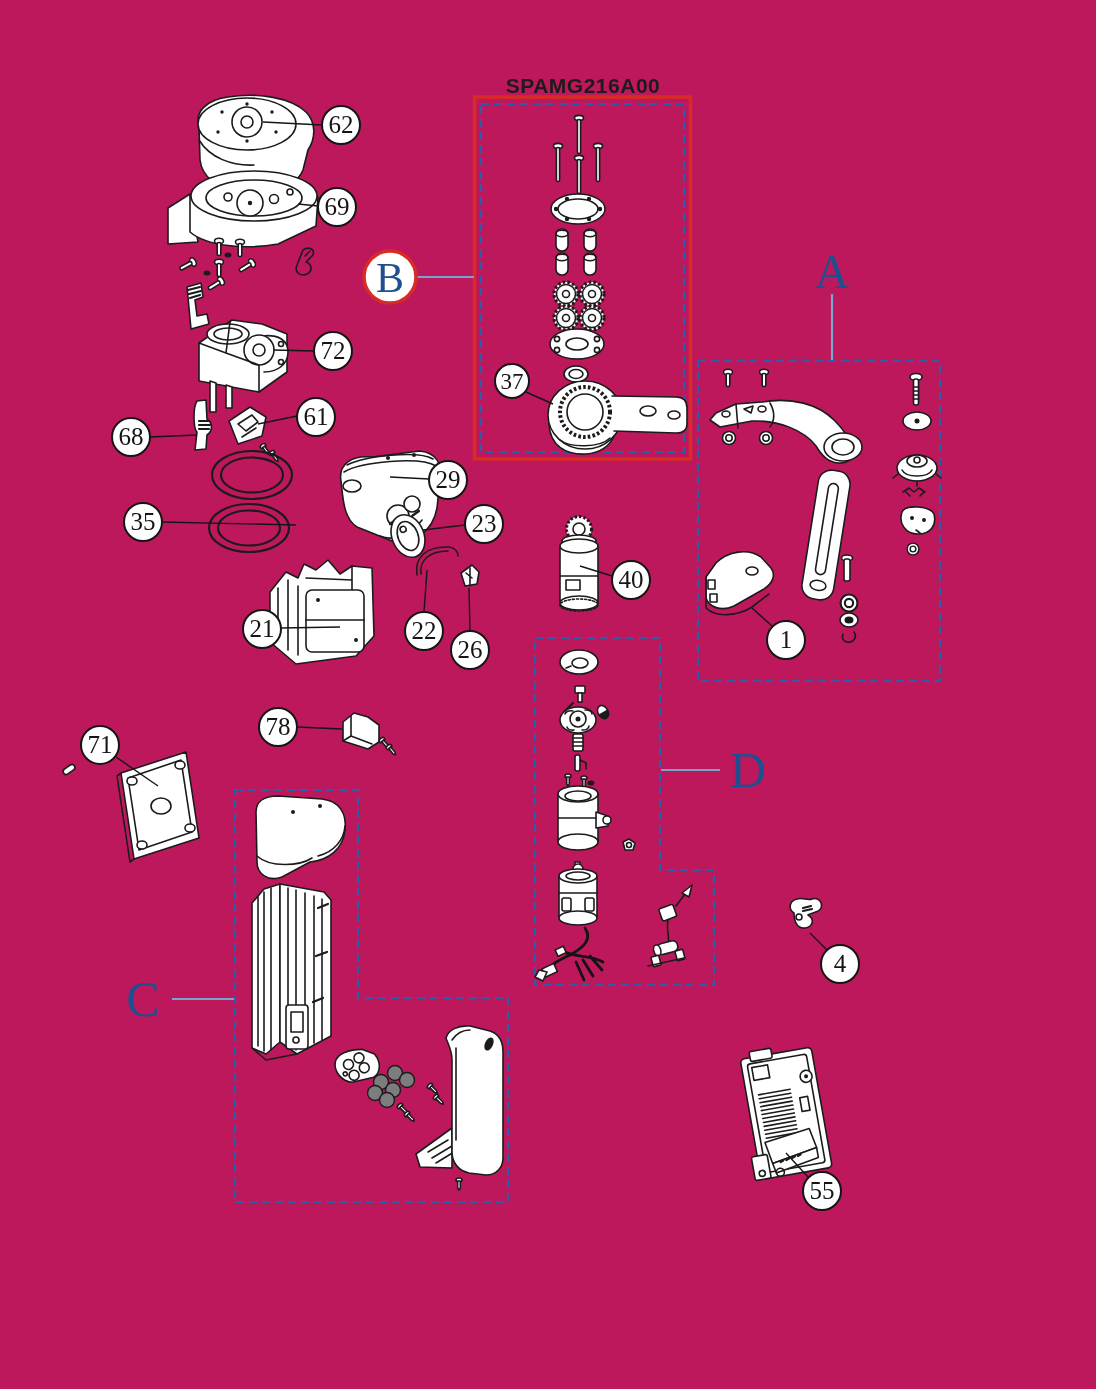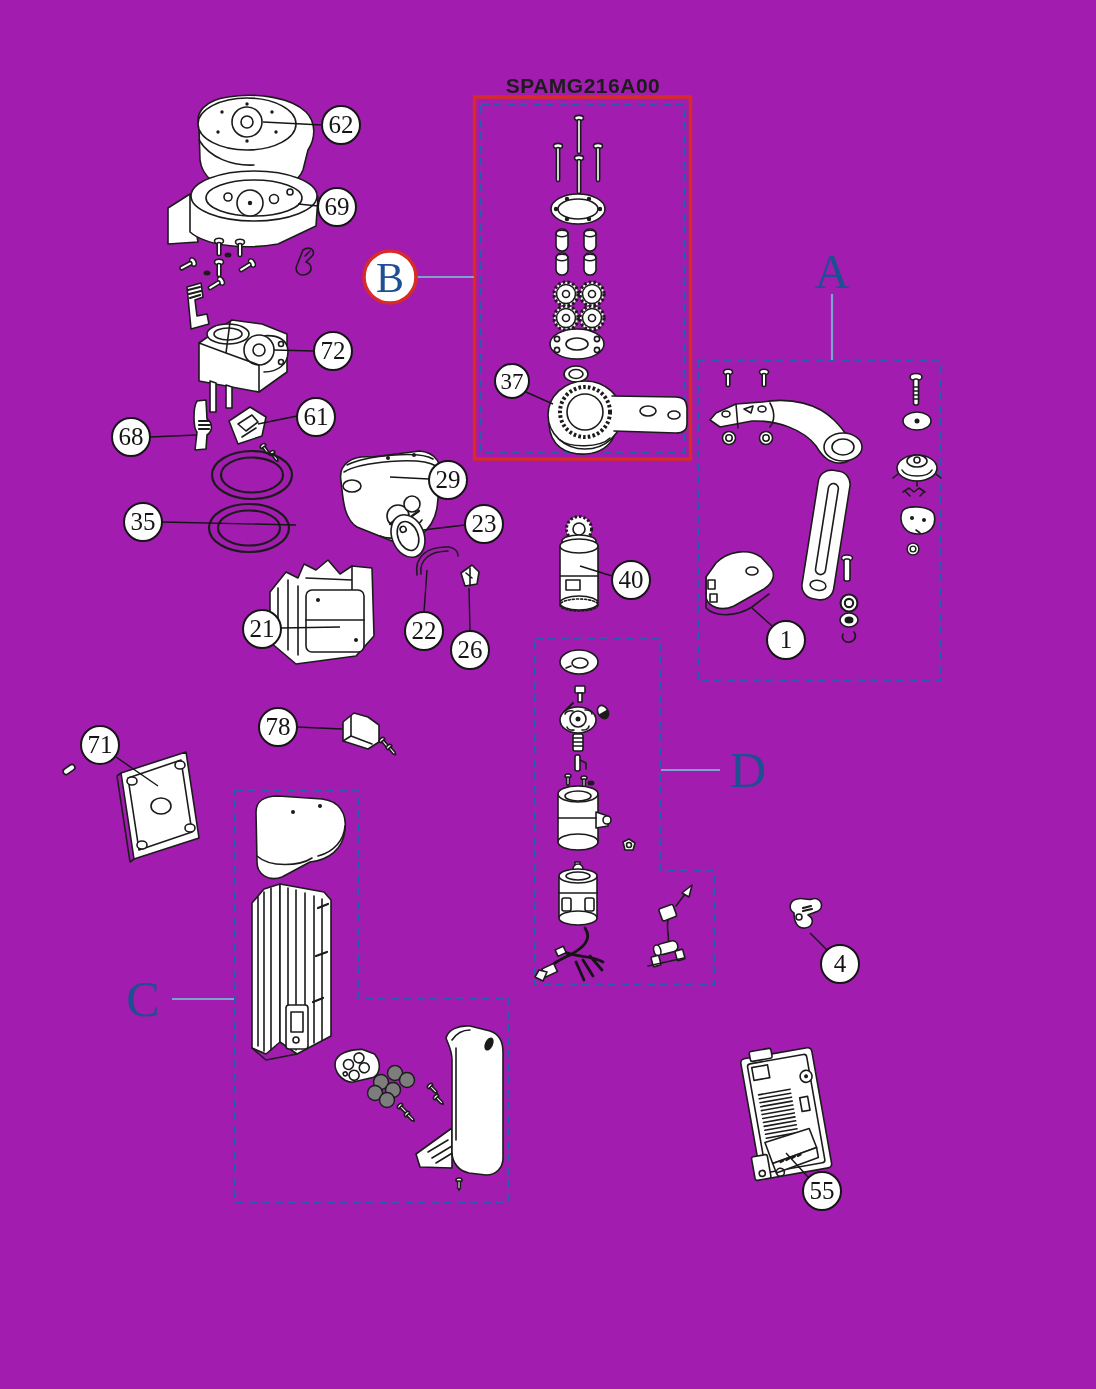--- a/index.html
+++ b/index.html
@@ -1,16 +1,16 @@
 <!DOCTYPE html>
 <html><head>
 <meta charset="utf-8">
 <style>
   html,body{margin:0;padding:0;background:#fff;}
-  #stage{position:relative;width:1096px;height:1389px;background:#a21caf;overflow:hidden;
+  #stage{position:relative;width:1096px;height:1389px;background:#be185d;overflow:hidden;
          font-family:"Liberation Sans","DejaVu Sans",sans-serif;}
   svg{position:absolute;left:0;top:0;}
   .fw{fill:#fff;stroke:#1b1b1b;stroke-width:1.6;stroke-linejoin:round;stroke-linecap:round}
   .ln{fill:none;stroke:#1b1b1b;stroke-width:1.6;stroke-linejoin:round;stroke-linecap:round}
   .fd{fill:#1b1b1b;stroke:none}
   .fdln{fill:none;stroke:#1b1b1b;stroke-width:2.2;stroke-linecap:round}
   .wire{fill:none;stroke:#141414;stroke-width:2.8;stroke-linecap:round}
   .btn{fill:#7d7d7d;stroke:#1b1b1b;stroke-width:1.4}
   .co{fill:#fff;stroke:#151515;stroke-width:2}
   .cot{font-family:"Liberation Serif","DejaVu Serif",serif;font-size:25px;fill:#151515;text-anchor:middle}

